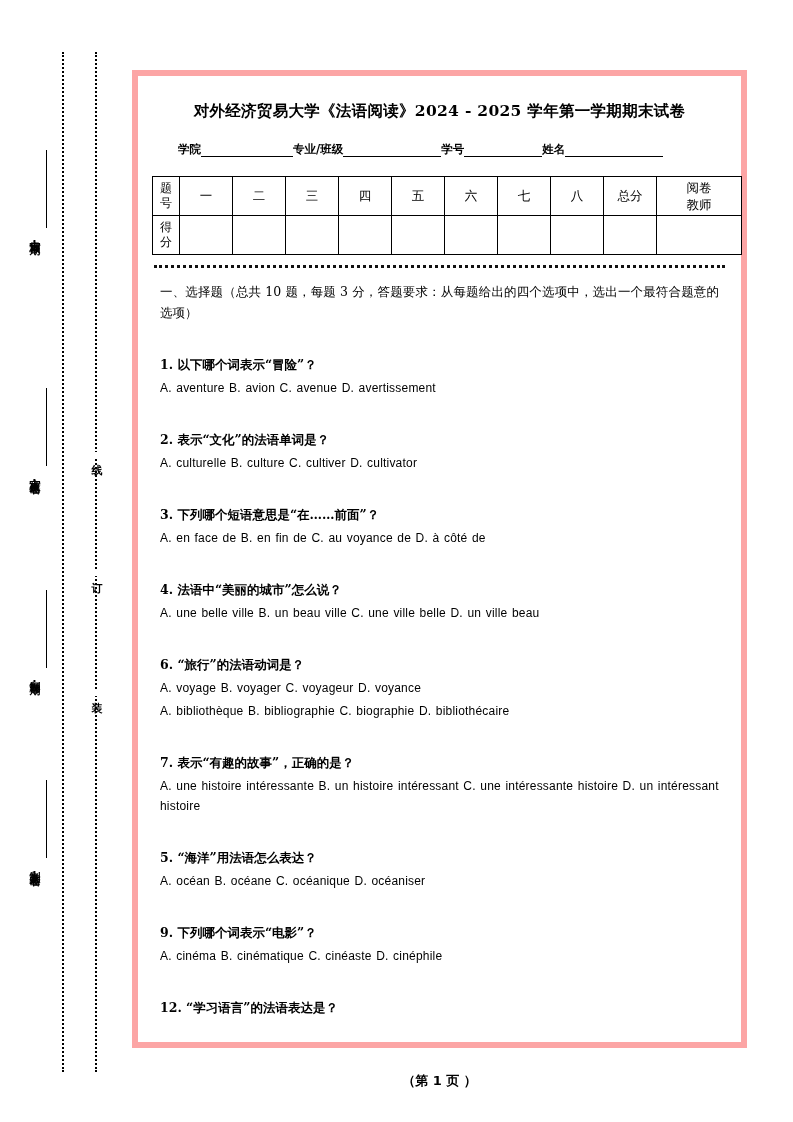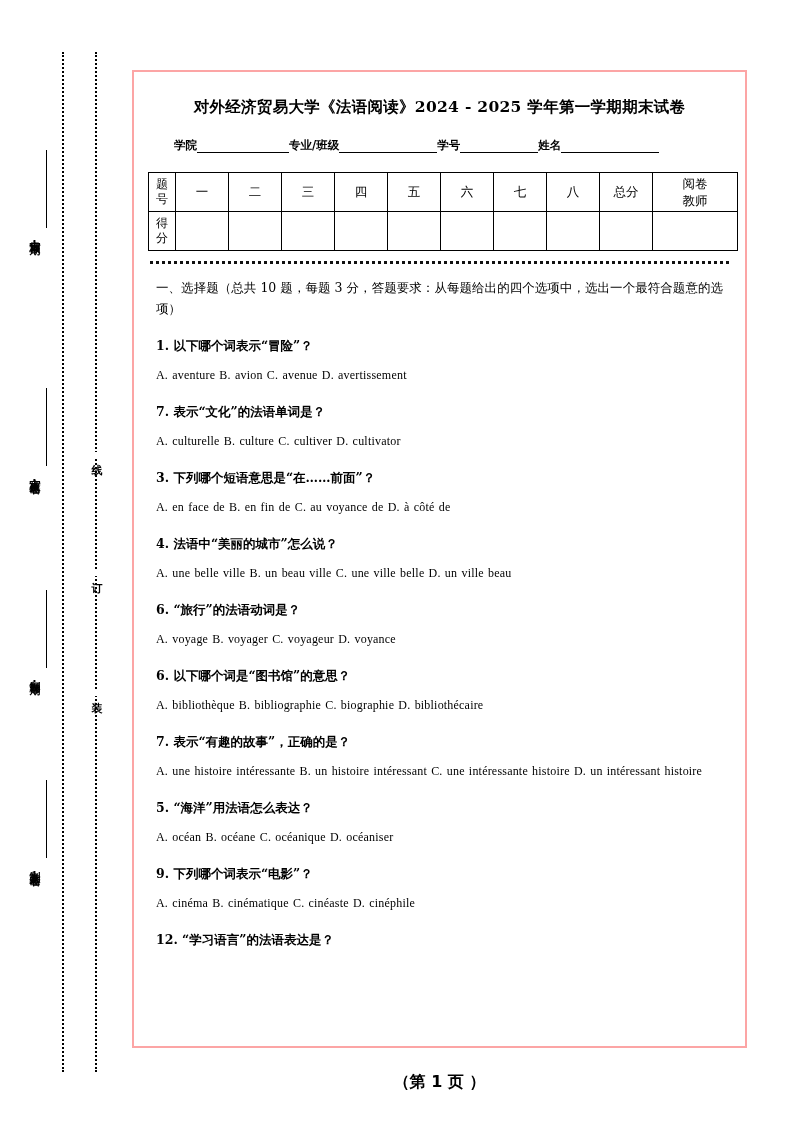--- a/index.html
+++ b/index.html
@@ -67,21 +67,21 @@
     color: #000;
   }
 
   
   .sheet {
     position: absolute;
     left: 132px;
     top: 70px;
     width: 615px;
     height: 978px;
-    border: 2px solid #fca5a5;
+    border: 6px solid #fca5a5;
     box-sizing: border-box;
   }
   .sheet-inner {
     padding: 14px 14px 0 14px;
   }
 
   .exam-title {
     font-family: "DejaVu Serif", "Liberation Serif", serif;
     font-weight: bold;
     font-size: 15.5px;
@@ -160,40 +160,40 @@
     font-size: 12.5px;
     line-height: 21px;
     text-align: justify;
     margin-bottom: 12px;
   }
   .q-stem {
     font-family: "DejaVu Serif", "Liberation Serif", serif;
     font-weight: bold;
     font-size: 12.5px;
     line-height: 20px;
-    margin-top: 17px;
+    margin-top: 32px;
   }
   .q-opts {
-    font-family: Liberation Serif, serif;
+    font-family: Liberation Sans, sans-serif;
     font-size: 12px;
     line-height: 20px;
-    margin-top: 9px;
+    margin-top: 3px;
     letter-spacing: 0.2px;
     word-spacing: 1px;
   }
 
   
   .footer {
     position: absolute;
     left: 132px;
     top: 1072px;
     width: 615px;
     text-align: center;
     font-family: "DejaVu Sans", "Liberation Sans", sans-serif;
-    font-size: 16px;
+    font-size: 13px;
     font-weight: bold;
   }
 </style>
 </head>
 <body>
 
 <div class="margin-col">
   <div class="vdot a"></div>
   <div class="vdot b"></div>
   <div id="margin-labels">
@@ -269,29 +269,28 @@
       </tbody>
     </table>
 
     <div class="divider"></div>
 
     <div class="body-area">
       <div class="sec-head">一、选择题（总共 10 题，每题 3 分，答题要求：从每题给出的四个选项中，选出一个最符合题意的选项）</div>
       <div id="question-list">
           <div class="q-stem">1.  以下哪个词表示“冒险”？</div>
           <div class="q-opts">A. aventure  B. avion  C. avenue  D. avertissement</div>
-          <div class="q-stem">7.  表示“文化”的法语单词是？</div>
+          <div class="q-stem">2.  表示“文化”的法语单词是？</div>
           <div class="q-opts">A. culturelle  B. culture  C. cultiver  D. cultivator</div>
           <div class="q-stem">3.  下列哪个短语意思是“在……前面”？</div>
           <div class="q-opts">A. en face de  B. en fin de  C. au voyance de  D. à côté de</div>
           <div class="q-stem">4.  法语中“美丽的城市”怎么说？</div>
           <div class="q-opts">A. une belle ville  B. un beau ville  C. une ville belle  D. un ville beau</div>
           <div class="q-stem">6.  “旅行”的法语动词是？</div>
           <div class="q-opts">A. voyage  B. voyager  C. voyageur  D. voyance</div>
-          <div class="q-stem">6.  以下哪个词是“图书馆”的意思？</div>
           <div class="q-opts">A. bibliothèque  B. bibliographie  C. biographie  D. bibliothécaire</div>
           <div class="q-stem">7.  表示“有趣的故事”，正确的是？</div>
           <div class="q-opts">A. une histoire intéressante  B. un histoire intéressant  C. une intéressante histoire  D. un intéressant histoire</div>
           <div class="q-stem">5.  “海洋”用法语怎么表达？</div>
           <div class="q-opts">A. océan  B. océane  C. océanique  D. océaniser</div>
           <div class="q-stem">9.  下列哪个词表示“电影”？</div>
           <div class="q-opts">A. cinéma  B. cinématique  C. cinéaste  D. cinéphile</div>
           <div class="q-stem">12.  “学习语言”的法语表达是？</div>
         </div>
     </div>

